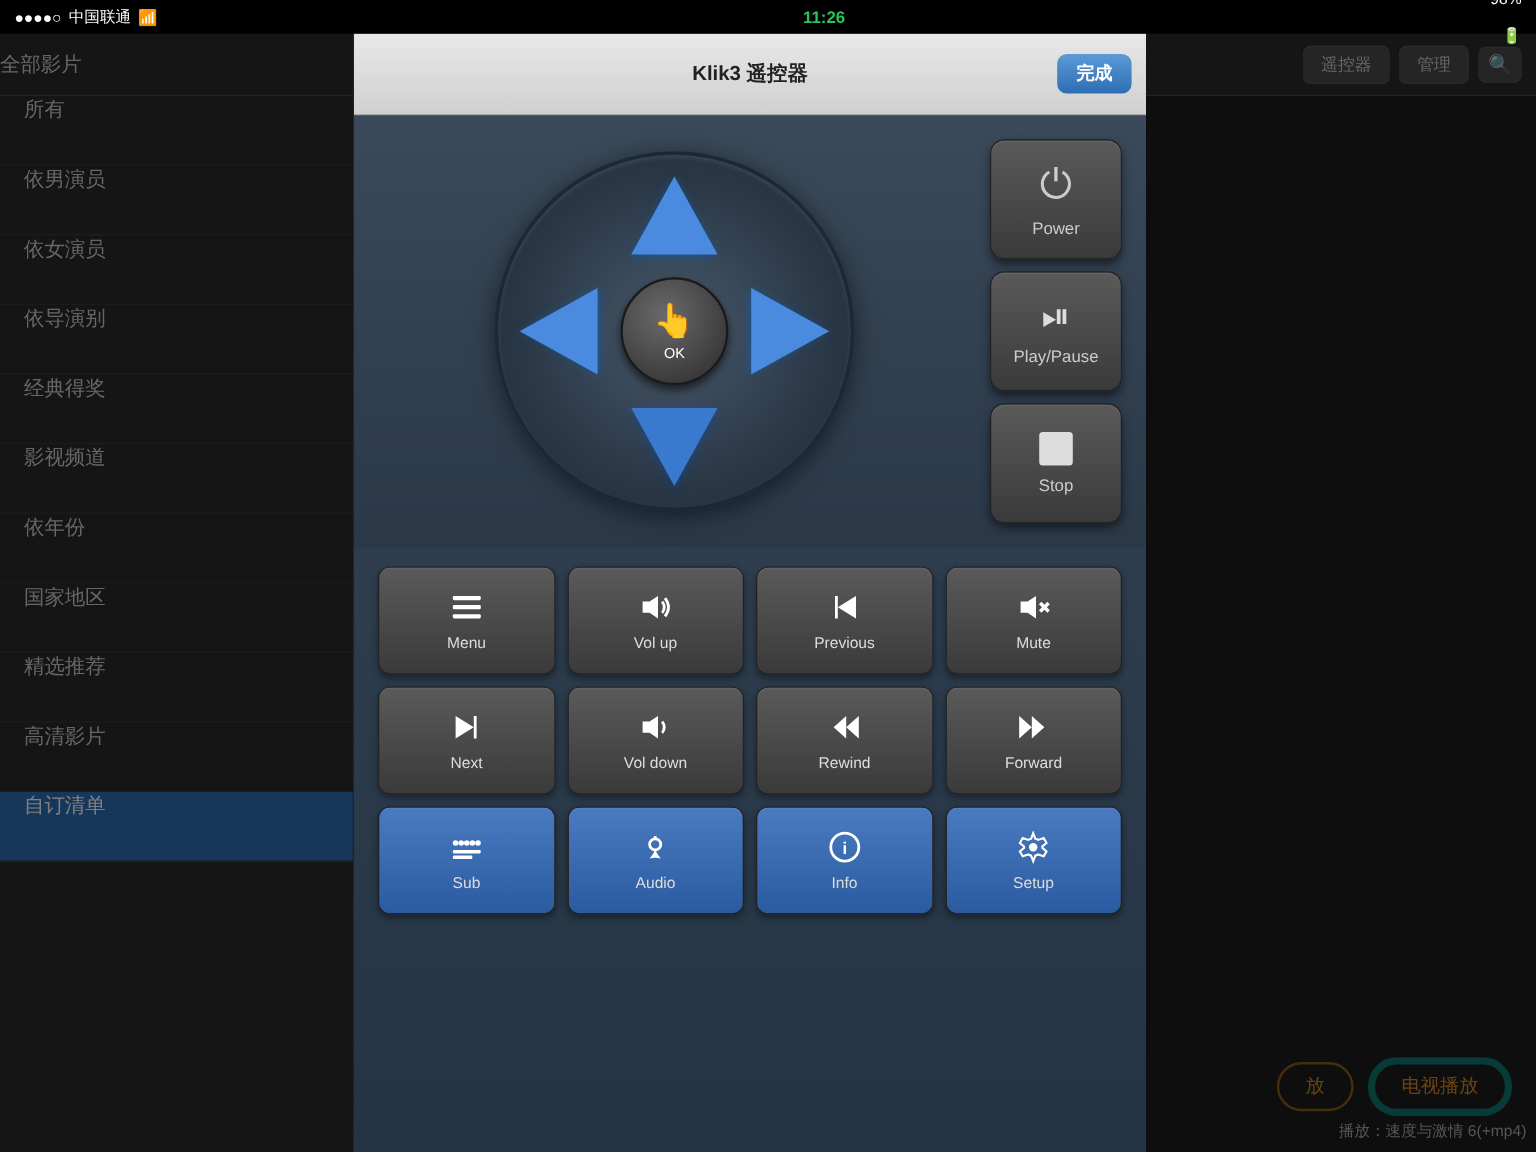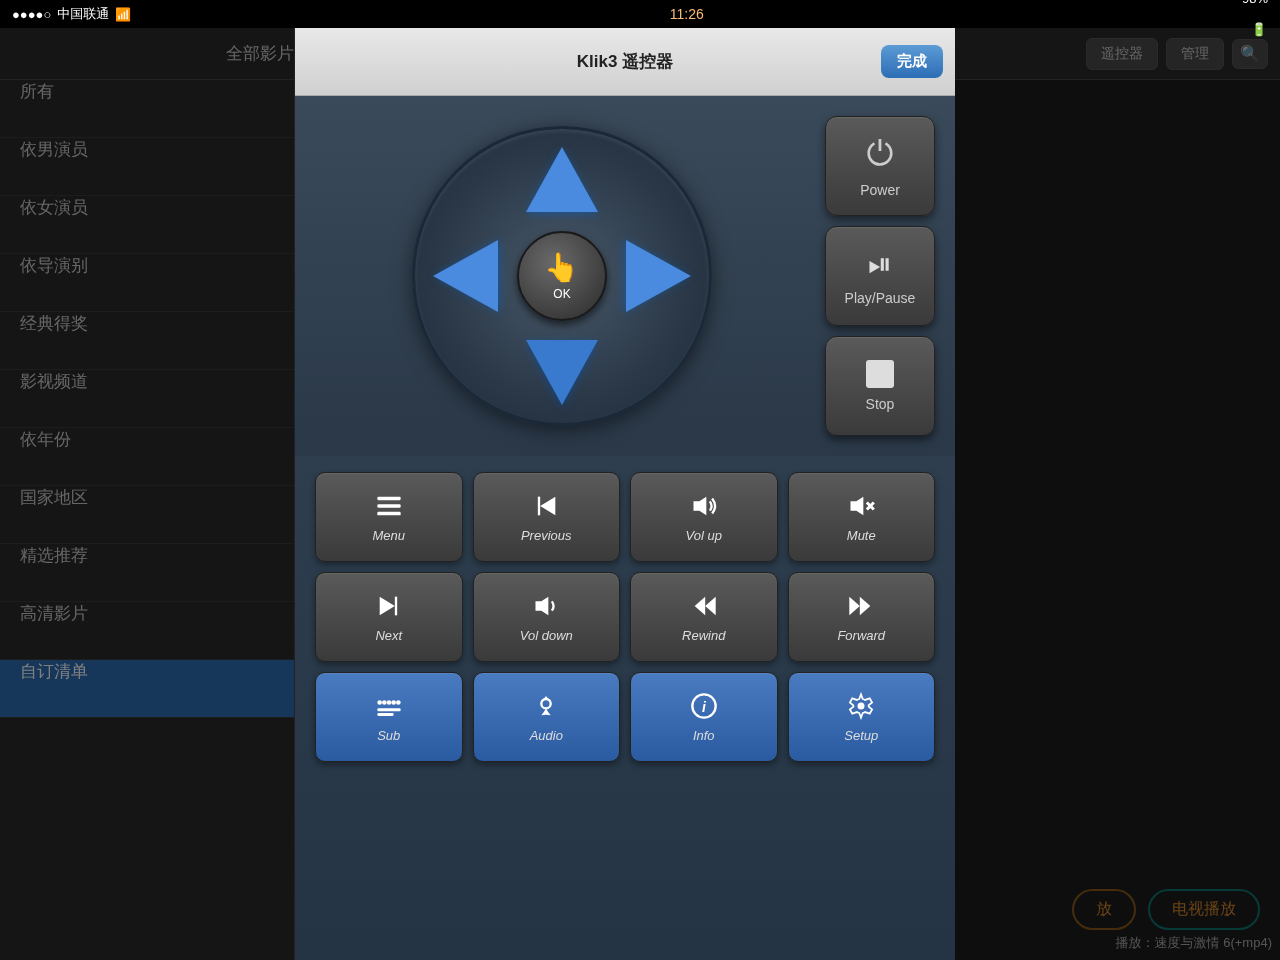--- a/index.html
+++ b/index.html
@@ -18,37 +18,37 @@
       top: 0; left: 0; right: 0;
       height: 28px;
       background: #000;
       display: flex;
       align-items: center;
       justify-content: space-between;
       padding: 0 12px;
       z-index: 100;
     }
     .status-bar-left { display: flex; align-items: center; gap: 6px; color: #fff; font-size: 13px; }
-    .status-bar-center { color: #fdba74; font-size: 14px; font-weight: 400; }
+    .status-bar-center { color: #22c55e; font-size: 14px; font-weight: 700; }
     .status-bar-right { display: flex; align-items: flex-end; gap: 16px; color: #fff; font-size: 13px; flex-direction: column; }
 
     
     .sidebar {
       position: absolute;
       top: 28px; left: 0;
       width: 295px;
       bottom: 0;
       background: #2a2a2a;
       border-right: 1px solid #444;
     }
     .sidebar-header {
       height: 52px;
       display: flex;
       align-items: center;
-      justify-content: flex-end;
+      justify-content: flex-start;
       border-bottom: 1px solid #444;
       color: #ccc;
       font-size: 17px;
       font-weight: 500;
     }
     .sidebar-item {
       height: 58px;
       display: flex;
       padding: 0 20px;
       border-bottom: 1px solid #3a3a3a;
@@ -125,21 +125,21 @@
       background: transparent;
       border: 2px solid #8a5a1a;
       border-radius: 24px;
       color: #d4872a;
       font-size: 16px;
       padding: 8px 22px;
       cursor: pointer;
     }
     .tv-btn {
       background: transparent;
-      border: 2px solid #0f766e;
+      border: 6px solid #0f766e;
       border-radius: 24px;
       color: #d4872a;
       font-size: 16px;
       padding: 8px 22px;
       cursor: pointer;
     }
     .bottom-text {
       position: absolute;
       bottom: 8px;
       right: 8px;
@@ -329,21 +329,20 @@
       border: 1px solid #222;
       box-shadow: 0 3px 6px rgba(0,0,0,0.4), inset 0 1px 1px rgba(255,255,255,0.08);
       display: flex;
       flex-direction: column;
       align-items: center;
       justify-content: center;
       cursor: pointer;
       padding: 12px 6px;
       gap: 8px;
       min-height: 90px;
-      font-style: italic;
     }
     .grid-btn.blue-btn {
       background: linear-gradient(180deg, #4a7abf 0%, #2a5a9f 100%);
     }
     .grid-btn .g-icon { font-size: 26px; color: #fff; }
     .grid-btn .g-label { color: #ddd; font-size: 13px; font-weight: 500; }
   </style>
 </head>
 <body>
 
@@ -485,33 +484,33 @@
         <svg class="g-icon" viewBox="0 0 24 24" fill="white" width="28" height="28">
           <rect x="2" y="4" width="20" height="3" rx="1"></rect>
           <rect x="2" y="10.5" width="20" height="3" rx="1"></rect>
           <rect x="2" y="17" width="20" height="3" rx="1"></rect>
         </svg>
         <span class="g-label">Menu</span>
       </div>
 
       <div class="grid-btn">
         <svg class="g-icon" viewBox="0 0 24 24" fill="white" width="28" height="28">
-          <polygon points="5,4 5,20 7,20 7,4"></polygon>
-          <polygon points="7,12 20,4 20,20"></polygon>
-        </svg>
-        <span class="g-label">Previous</span>
-      </div>
-
-      <div class="grid-btn">
-        <svg class="g-icon" viewBox="0 0 24 24" fill="white" width="28" height="28">
           <polygon points="3,8 3,16 8,16 14,20 14,4 8,8"></polygon>
           <path d="M17,8 Q20,12 17,16" stroke="white" stroke-width="2" fill="none"></path>
           <path d="M19,5.5 Q24,12 19,18.5" stroke="white" stroke-width="2" fill="none"></path>
         </svg>
         <span class="g-label">Vol up</span>
+      </div>
+
+      <div class="grid-btn">
+        <svg class="g-icon" viewBox="0 0 24 24" fill="white" width="28" height="28">
+          <polygon points="5,4 5,20 7,20 7,4"></polygon>
+          <polygon points="7,12 20,4 20,20"></polygon>
+        </svg>
+        <span class="g-label">Previous</span>
       </div>
 
       <div class="grid-btn">
         <svg class="g-icon" viewBox="0 0 24 24" fill="white" width="28" height="28">
           <polygon points="3,8 3,16 8,16 14,20 14,4 8,8"></polygon>
           <line x1="17" y1="9" x2="23" y2="15" stroke="white" stroke-width="2.5"></line>
           <line x1="23" y1="9" x2="17" y2="15" stroke="white" stroke-width="2.5"></line>
         </svg>
         <span class="g-label">Mute</span>
       </div>

